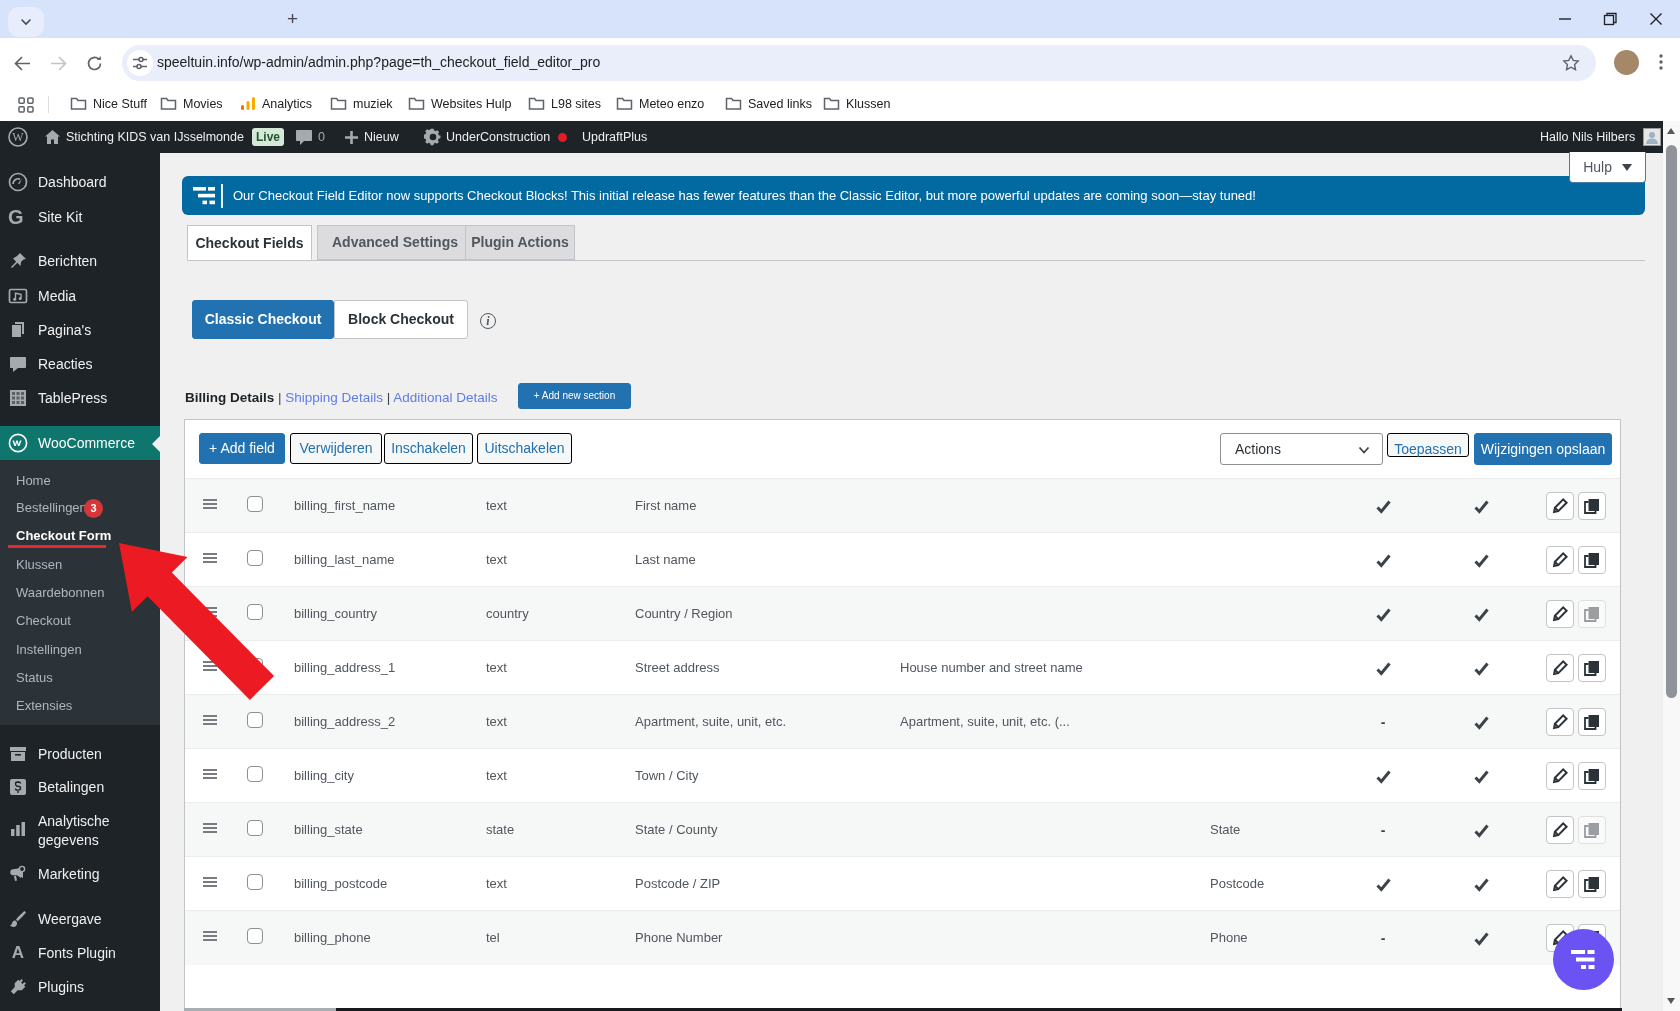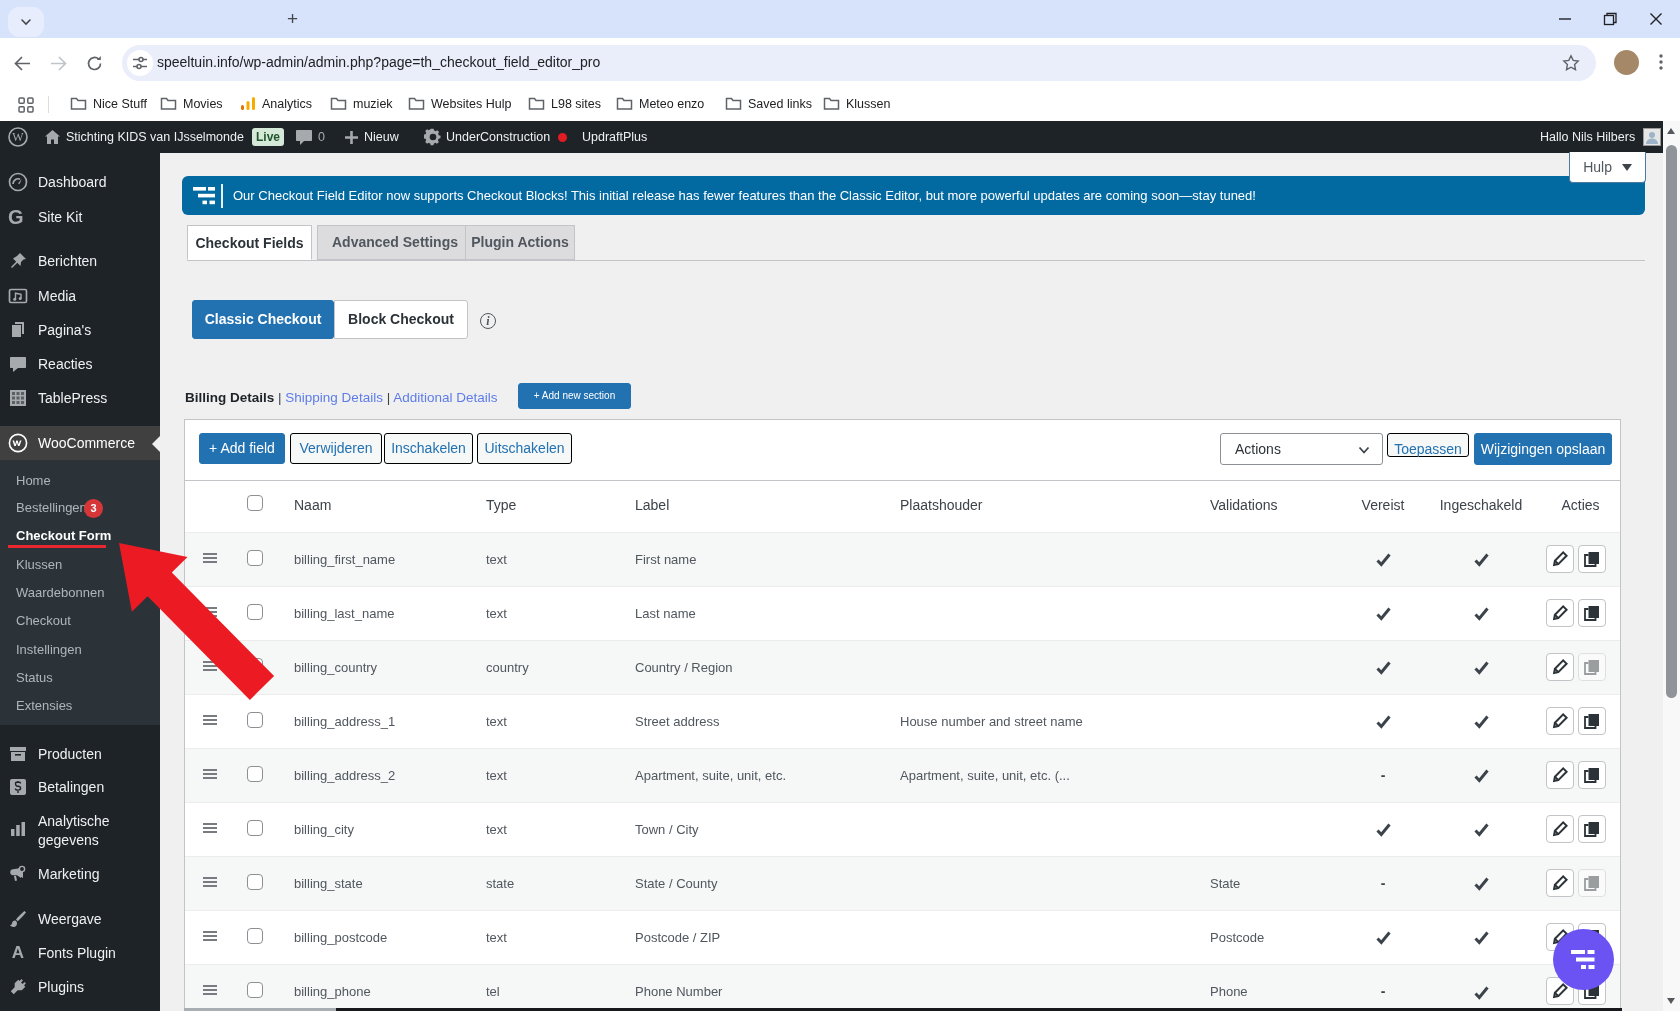--- a/index.html
+++ b/index.html
@@ -257,21 +257,21 @@
       </svg>
       <span class="tx">Reacties</span>
     </div>
   <div class="mi" style="top:228px;">
       <svg class="ic" viewBox="0 0 20 20">
         <path d="M2 2h16v16H2z" fill="#a7aaad"></path>
         <path d="M4 4h3v3H4zM8.5 4h3v3h-3zM13 4h3v3h-3zM4 8.5h3v3H4zM8.5 8.5h3v3h-3zM13 8.5h3v3h-3zM4 13h3v3H4zM8.5 13h3v3h-3zM13 13h3v3h-3z" fill="#1d2327" opacity=".55"></path>
       </svg>
       <span class="tx">TablePress</span>
     </div>
-  <div style="position:absolute; left:0; top:273px; width:160px; height:34px; background:#404040; color:#fff; line-height:34px;">
+  <div style="position:absolute; left:0; top:273px; width:160px; height:34px; background:#0f766e; color:#fff; line-height:34px;">
       <svg style="position:absolute; left:8px; top:7px;" width="20" height="20" viewBox="0 0 20 20">
         <circle cx="10" cy="10" r="8.6" fill="none" stroke="#fff" stroke-width="1.6"></circle>
         <path d="M4.5 7.5 6.3 13h1.5l1.1-3.6L10 13h1.5l2-5.5h-1.6l-1.2 3.7-1-3.7H8.3l-1.1 3.7-1.1-3.7z" fill="#fff"></path>
       </svg>
       <span style="position:absolute; left:38px;">WooCommerce</span>
     </div>
   <div style="position:absolute; left:152px; top:283px; width:0; height:0; border-top:8px solid transparent; border-bottom:8px solid transparent; border-right:8px solid #f0f0f1;"></div>
   <div id="submenu">
     <div class="smi" style="top:13px;">Home</div>
     <div class="smi" style="top:40px;">Bestellingen</div>
@@ -379,32 +379,20 @@
           <col style="width:192px;">
           <col style="width:149px;">
           <col style="width:265px;">
           <col style="width:310px;">
           <col style="width:153px;">
           <col style="width:76px;">
           <col style="width:120px;">
           <col style="width:79px;">
         </colgroup>
       <tbody>
-          <tr id="hdr">
-            <th></th>
-            <th><span class="chk"></span></th>
-            <th>Naam</th>
-            <th>Type</th>
-            <th>Label</th>
-            <th>Plaatshouder</th>
-            <th>Validations</th>
-            <th>Vereist</th>
-            <th>Ingeschakeld</th>
-            <th>Acties</th>
-          </tr>
       <tr class="alt">
             <td><span class="hnd"><div></div><div></div><div></div></span></td>
             <td><span class="chk"></span></td>
             <td>billing_first_name</td>
             <td>text</td>
             <td>First name</td>
             <td></td>
             <td></td>
             <td class="c"><svg width="17" height="15" viewBox="0 0 17 15" style="vertical-align:middle;">
                 <path d="M2.5 8.5 6.3 12.5 14.5 2.5" fill="none" stroke="#3c434a" stroke-width="3"></path>

